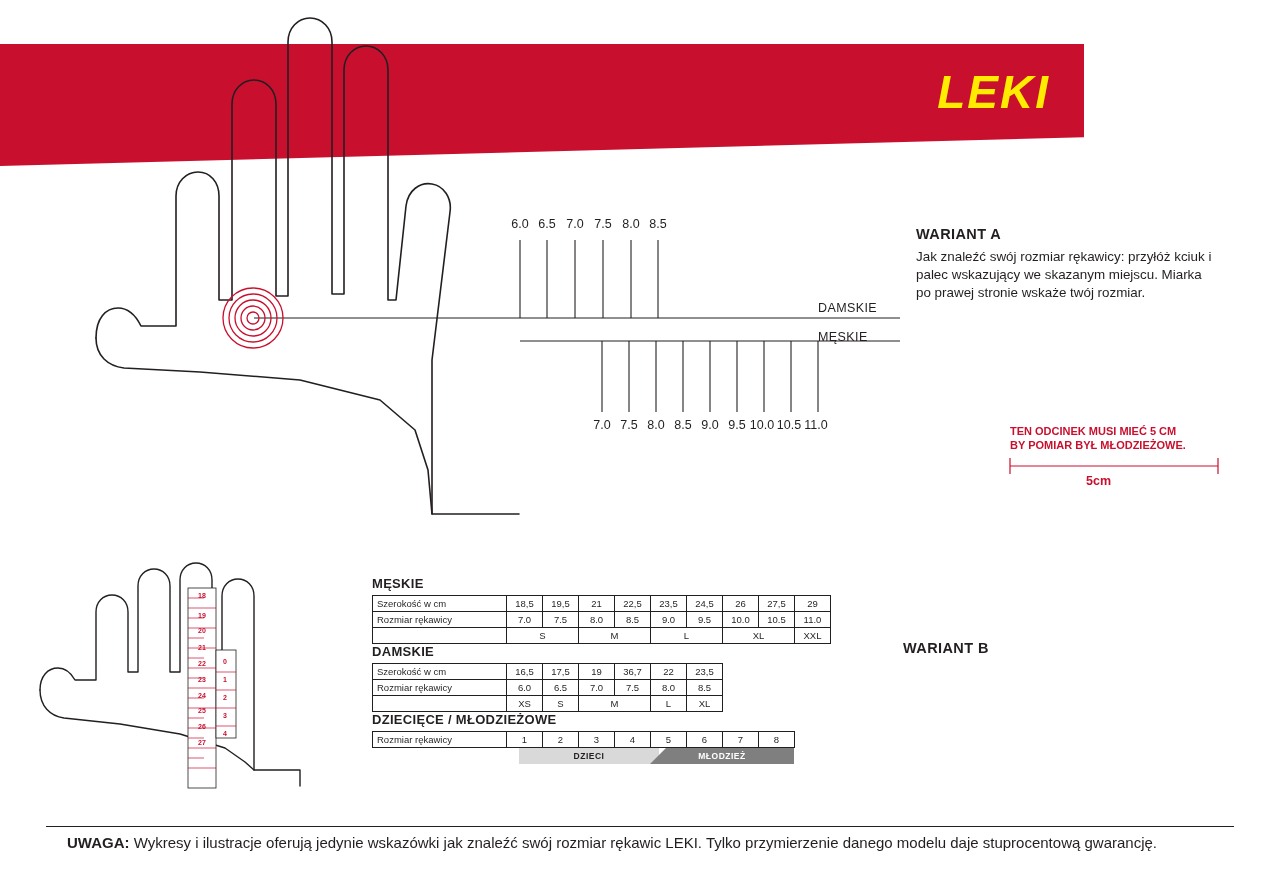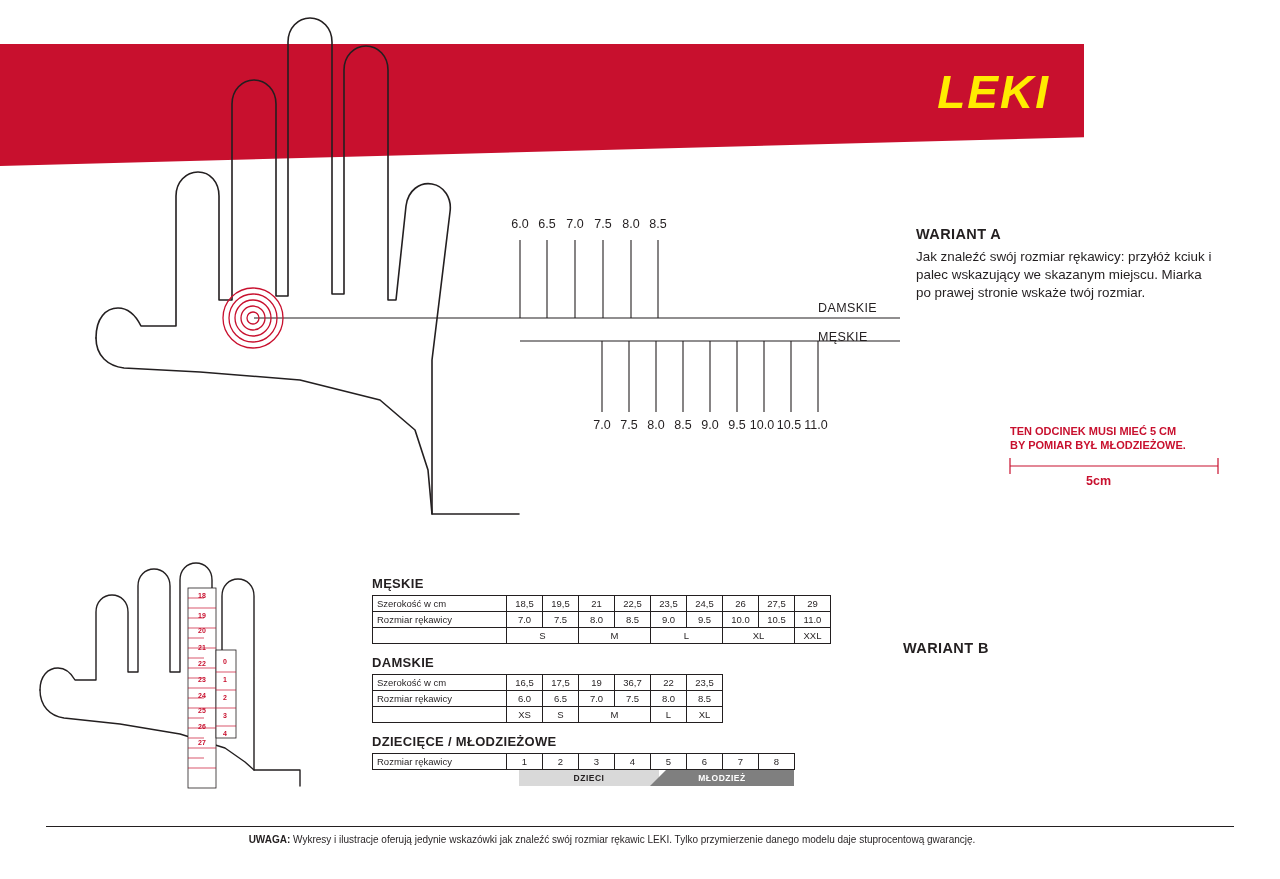--- a/index.html
+++ b/index.html
@@ -142,21 +142,20 @@
     font-weight: bold;
     letter-spacing: 0.3px;
     margin: 0 0 4px 0;
     color: #231f20;
   }
   table.size {
     border-collapse: collapse;
     table-layout: fixed;
     font-size: 9.5px;
     color: #231f20;
-    margin-bottom: 11px;
   }
   table.size td {
     border: 1px solid #231f20;
     height: 15px;
     text-align: center;
     padding: 0 1px;
     white-space: nowrap;
   }
   table.size td.lbl {
     text-align: left;
@@ -196,21 +195,21 @@
     width: 1188px;
     height: 1px;
     background: #231f20;
   }
   .footer-text {
     position: absolute;
     left: 0;
     top: 834px;
     width: 1224px;
     text-align: center;
-    font-size: 10px;
+    font-size: 15px;
     color: #231f20;
   }
   .footer-text b { font-weight: bold; }
 
   
   .ruler-num {
     position: absolute;
     font-size: 7px;
     color: #c8102e;
     text-align: center;

